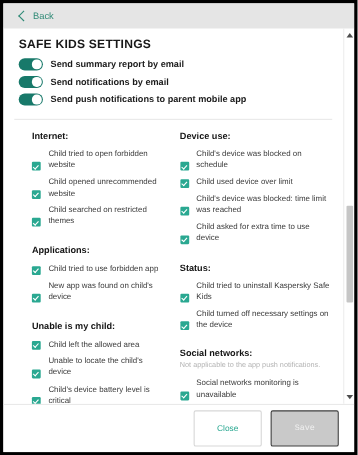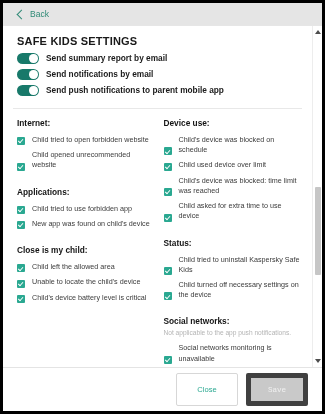--- a/index.html
+++ b/index.html
@@ -64,21 +64,21 @@
   .switch::after{
     content:"";position:absolute;
     right:1.3px;top:1.3px;width:8.4px;height:8.4px;
     border-radius:50%;background:#ffffff;
   }
   .tlabel{font-size:8.3px;color:#1b1b1b;font-weight:bold;}
   .divider{height:1px;background:#e8e8e8;margin:0 10px;}
   
   .cols{display:flex;padding:9px 0 0 0;}
   .col{flex:1 1 50%;box-sizing:border-box;}
-  .col.left{padding-left:14px;padding-right:6px;}
+  .col.left{padding-left:26px;padding-right:6px;}
   .col.right{padding-left:6px;padding-right:8px;}
   .grp{margin-bottom:16px;}
   .grp-title{
     font-size:8.3px;font-weight:bold;color:#141414;
     margin-bottom:7px;
   }
   .grp-note{
     font-size:6.6px;color:#b4b4b4;margin:-4px 0 7px 0;
   }
   .cbrow{display:flex;align-items:flex-end;margin-bottom:5px;}
@@ -126,21 +126,21 @@
     display:flex;align-items:center;justify-content:flex-end;
     gap:8px;padding-right:14px;box-sizing:border-box;
   }
   .btn{
     width:62px;height:33px;border-radius:2px;
     font-size:7.6px;
     display:flex;align-items:center;justify-content:center;
     box-sizing:border-box;cursor:pointer;
   }
   .btn.close{background:#fff;border:1px solid #d7d7d7;color:#2aa891;}
-  .btn.save{background:#c9c9c9;border:5px solid #404040;color:#f0f0f0;font-family:Liberation Mono, monospace;}
+  .btn.save{background:#c9c9c9;border:1px solid #404040;color:#f0f0f0;font-family:Liberation Mono, monospace;}
 </style>
 </head>
 <body>
 
 <div class="window">
 
   <div class="backbar">
     <div class="back-link">
       <span class="chev"></span>
       <span>Back</span>
@@ -176,36 +176,40 @@
           <div class="grp">
             <div class="grp-title">Internet:</div>
             <div class="cbrow">
               <span class="cbox"></span>
               <span class="cblabel">Child tried to open forbidden website</span>
             </div>
             <div class="cbrow">
               <span class="cbox"></span>
               <span class="cblabel">Child opened unrecommended website</span>
             </div>
+            <div class="cbrow">
+              <span class="cbox"></span>
+              <span class="cblabel">Child searched on restricted themes</span>
+            </div>
           </div>
 
           <div class="grp">
             <div class="grp-title">Applications:</div>
             <div class="cbrow">
               <span class="cbox"></span>
               <span class="cblabel">Child tried to use forbidden app</span>
             </div>
             <div class="cbrow">
               <span class="cbox"></span>
               <span class="cblabel">New app was found on child's device</span>
             </div>
           </div>
 
           <div class="grp">
-            <div class="grp-title">Close is my child:</div>
+            <div class="grp-title">Unable is my child:</div>
             <div class="cbrow">
               <span class="cbox"></span>
               <span class="cblabel">Child left the allowed area</span>
             </div>
             <div class="cbrow">
               <span class="cbox"></span>
               <span class="cblabel">Unable to locate the child's device</span>
             </div>
             <div class="cbrow">
               <span class="cbox"></span>

